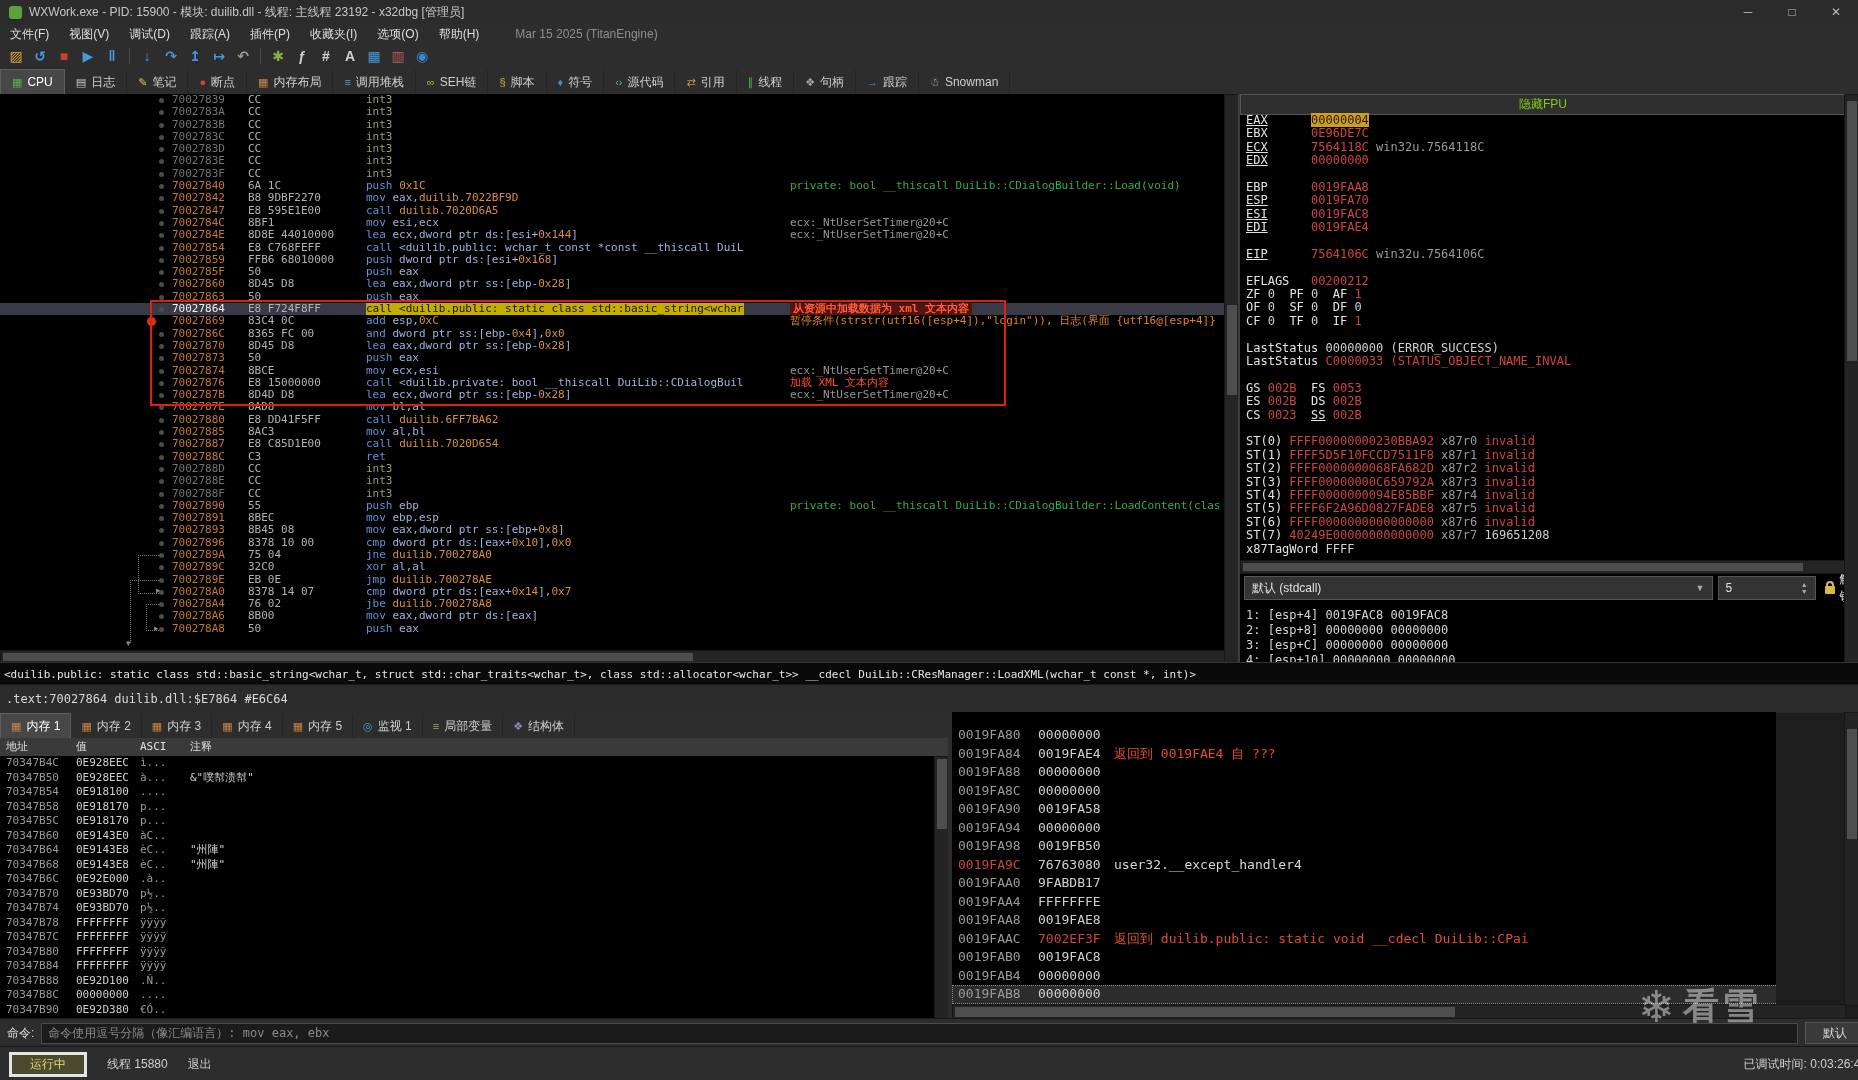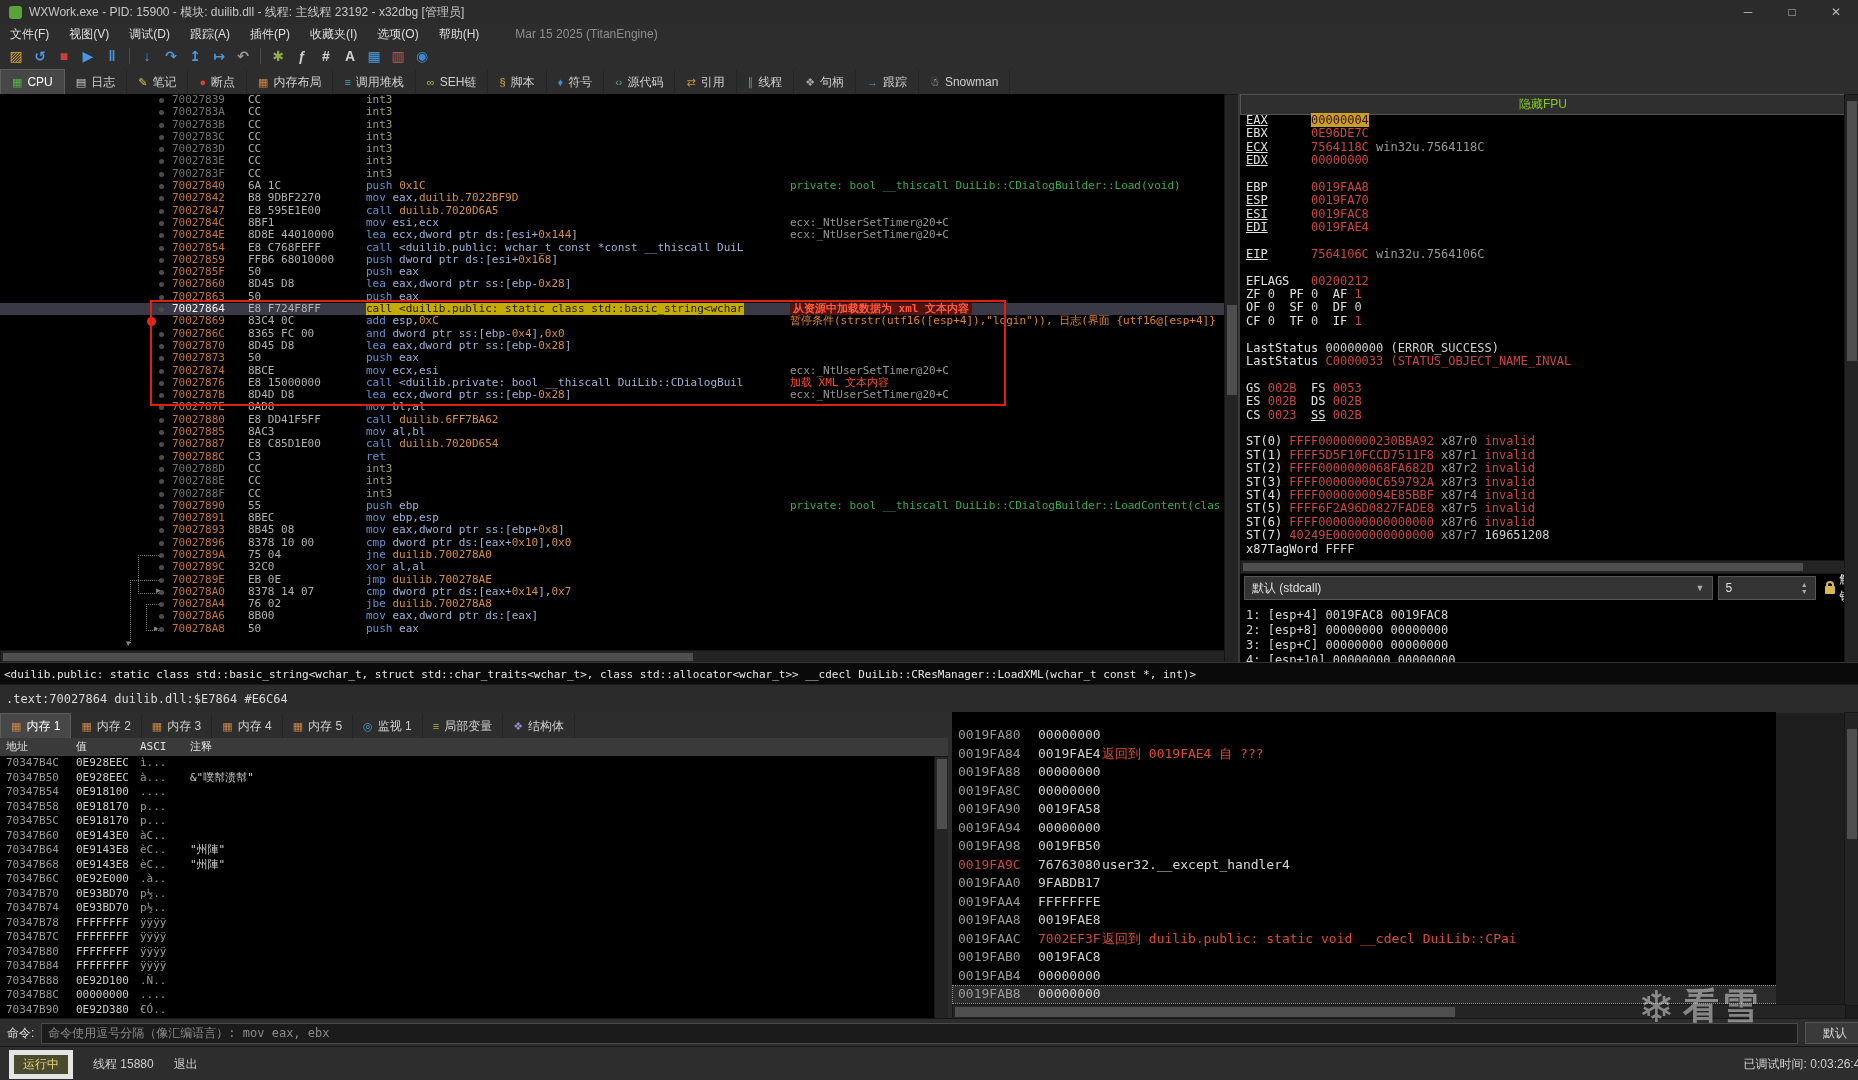--- a/index.html
+++ b/index.html
@@ -143,36 +143,36 @@
   
   #stackpane{left:952px;top:712px;width:824px;height:292px;background:#000;overflow:hidden}
   #stackrows{position:absolute;left:0;top:14px;width:892px}
   .srow{position:relative;height:18.5px;line-height:18.5px;font-family:"DejaVu Sans Mono",monospace;
         font-size:13px;white-space:pre}
   .srow.sel{background:#2c2c2c;outline:1px dotted #8a8a8a;outline-offset:-1px}
   .s-addr{position:absolute;left:6px;color:#9a9a9a}
   .s-addr.red{color:#cc4444}
   .s-val{position:absolute;left:86px;color:#cfcfcf}
   .s-val.red{color:#cc4444}
-  .s-com{position:absolute;left:150px;color:#d6d6d6}
+  .s-com{position:absolute;left:162px;color:#d6d6d6}
   .s-com.red{color:#e04a34}
 
   
   #cmdbar{left:0;top:1018px;width:1858px;height:28px;background:#2d2d2d;border-top:1px solid #161616;
           display:flex;align-items:center;gap:7px;padding:0 7px}
   #cmd-label{color:#dedede;font-size:12px;white-space:nowrap}
   #cmd-input{flex:1;height:19px;background:#1b1b1b;border:1px solid #4a4a4a;color:#d0d0d0;font-size:12px;
              padding:0 6px;font-family:"DejaVu Sans Mono",monospace;outline:none}
   #cmd-input::placeholder{color:#8a8a8a}
   #default-btn{width:58px;height:20px;background:#3a3a3a;border:1px solid #555;color:#d8d8d8;
                display:flex;align-items:center;justify-content:center;font-size:12px}
   #statusbar{left:0;top:1046px;width:1858px;height:34px;background:#2d2d2d;border-top:1px solid #161616;
              display:flex;align-items:center;padding:0 9px;gap:20px;font-size:12px;color:#cfcfcf}
   #status-items{display:flex;align-items:center;gap:20px}
-  .status-chip{background:#4a4a2e;color:#e6d87a;padding:1px 9px;border:5px solid #e5e5e5}
+  .status-chip{background:#4a4a2e;color:#e6d87a;padding:1px 18px;border:3px solid #e5e5e5}
   .status-item{color:#cfcfcf}
   #status-right{margin-left:auto;color:#cfcfcf}
 
   
   #watermark{left:1638px;top:982px;display:flex;align-items:center;gap:8px;color:rgba(255,255,255,.45);
              pointer-events:none;z-index:50}
   #watermark .flake{font-size:44px;line-height:44px}
   #watermark .wmtext{font-size:36px;font-weight:bold;letter-spacing:3px}
 </style>
 </head>

